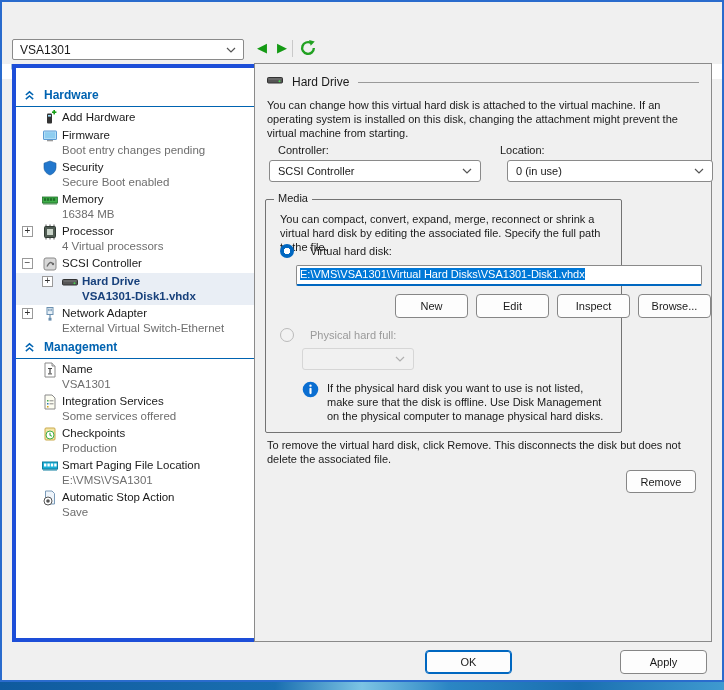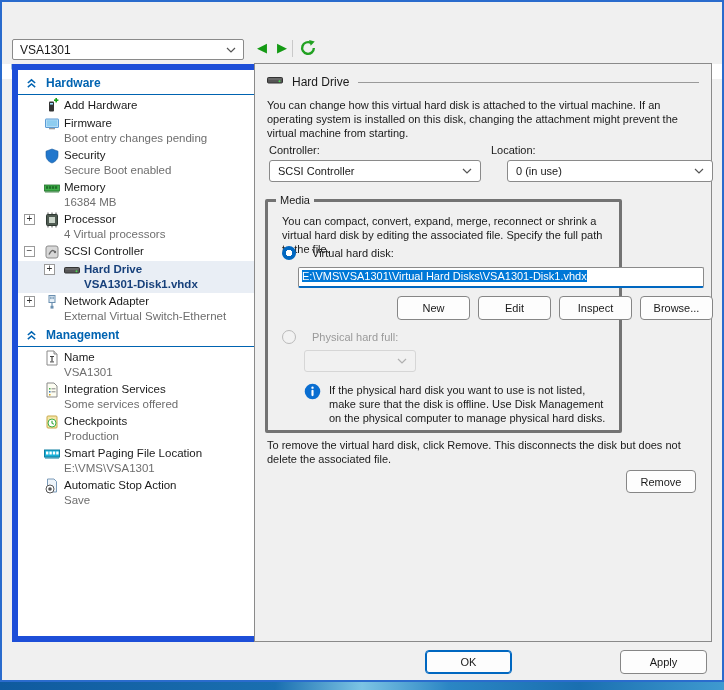--- a/index.html
+++ b/index.html
@@ -27,22 +27,22 @@
   .vm-combo{position:absolute;left:10px;top:7px;width:232px;height:21px;background:#fff;border:1px solid #8a8a8a;border-radius:2px;box-sizing:border-box;display:flex;align-items:center;padding:0 7px;}
   .vm-combo .val{flex:1;}
   .nav-arrow{position:absolute;top:6px;width:16px;height:20px;font-size:13px;line-height:20px;text-align:center;color:#149a14;}
   .nav-back{left:252px;}
   .nav-fwd{left:272px;}
   .tb-sep{position:absolute;left:290px;top:8px;width:1px;height:17px;background:#c9c9c9;}
   .refresh-btn{position:absolute;left:297px;top:7px;width:18px;height:18px;}
   
   .tree-panel{
     position:absolute;left:10px;top:62px;width:278px;height:578px;background:#fff;
-    border:6px solid #1d4ed8;box-sizing:border-box;overflow:hidden;
-    font-size:11.5px;line-height:15px;padding-top:3px;
+    border:4px solid #1d4ed8;box-sizing:border-box;overflow:hidden;
+    font-size:11.5px;line-height:15px;padding-top:17px;
   }
   .sec{display:flex;align-items:center;gap:9px;padding:3px 4px 3px 8px;border-bottom:1px solid #0063b1;color:#0063b1;font-weight:bold;font-size:12px;margin-bottom:2px;}
   .sec svg{flex:0 0 auto;}
   .tree-item{display:grid;grid-template-columns:20px 20px 1fr;align-items:start;padding:1px 2px 1px 6px;}
   .tree-item.nested{grid-template-columns:40px 20px 1fr;}
   .tree-item.nested .expander{margin-left:20px;}
   .expander{width:11px;height:11px;border:1px solid #9a9a9a;background:#fff;box-sizing:border-box;font-size:10px;line-height:8px;text-align:center;color:#333;margin-top:2px;}
   .icn{width:16px;height:16px;display:inline-block;margin-top:0px;}
   .txt .lbl{display:block;color:#1a1a1a;}
   .txt .sub{display:block;color:#6e6e6e;}
@@ -50,29 +50,29 @@
   .tree-item.sel .lbl,.tree-item.sel .sub{color:#17407b;font-weight:bold;}
   
   .main-pane{
     position:absolute;left:252px;top:61px;width:458px;height:579px;
     border:1px solid #8a8a8a;box-sizing:border-box;background:#f0f0f0;
   }
   .pane-head{position:absolute;left:12px;top:8px;right:12px;display:flex;align-items:center;gap:9px;}
   .pane-head .rule{flex:1;border-top:1px solid #9a9a9a;margin-top:1px;}
   .para{position:absolute;left:12px;right:14px;font-size:11px;line-height:14px;color:#1a1a1a;}
   .intro{top:34px;}
-  .fld-label{position:absolute;font-size:11px;}
+  .fld-label{position:absolute;font-size:11px;margin-left:9px;}
   .lab-controller{left:14px;top:80px;}
   .lab-location{left:236px;top:80px;}
   .select{position:absolute;height:22px;background:#fff;border:1px solid #8a8a8a;border-radius:3px;box-sizing:border-box;display:flex;align-items:center;padding:0 8px;font-size:11px;}
   .select .val{flex:1;}
   .sel-controller{left:14px;top:96px;width:212px;}
   .sel-location{left:252px;top:96px;width:206px;}
   
-  .groupbox{position:absolute;left:10px;top:135px;width:357px;height:234px;border:3px solid #737373;border-radius:2px;box-sizing:border-box;}
+  .groupbox{position:absolute;left:10px;top:135px;width:357px;height:234px;border:1px solid #737373;border-radius:2px;box-sizing:border-box;}
   .groupbox .legend{position:absolute;top:-8px;left:8px;background:#f0f0f0;padding:0 4px;font-size:11px;}
   .media-intro{left:14px;top:12px;right:10px;position:absolute;font-size:11px;line-height:14px;}
   .radio-row{position:absolute;display:flex;align-items:center;gap:16px;font-size:11px;}
   .radio{width:14px;height:14px;border-radius:50%;box-sizing:border-box;flex:0 0 auto;}
   .radio.on{background:radial-gradient(circle at 50% 50%, #fff 0 3.4px, #0067c0 3.5px 7px);}
   .radio.off{border:1px solid #bababa;background:#f2f2f2;}
   .row-virtual{left:14px;top:44px;}
   .row-physical{left:14px;top:128px;}
   .row-physical .rlabel{color:#9a9a9a;}
   .path-input{position:absolute;left:30px;top:65px;width:406px;height:21px;box-sizing:border-box;background:#fff;border:1px solid #8a8a8a;border-bottom:2px solid #0067c0;border-radius:2px;padding:2px 3px;font-size:11px;white-space:nowrap;overflow:hidden;}

